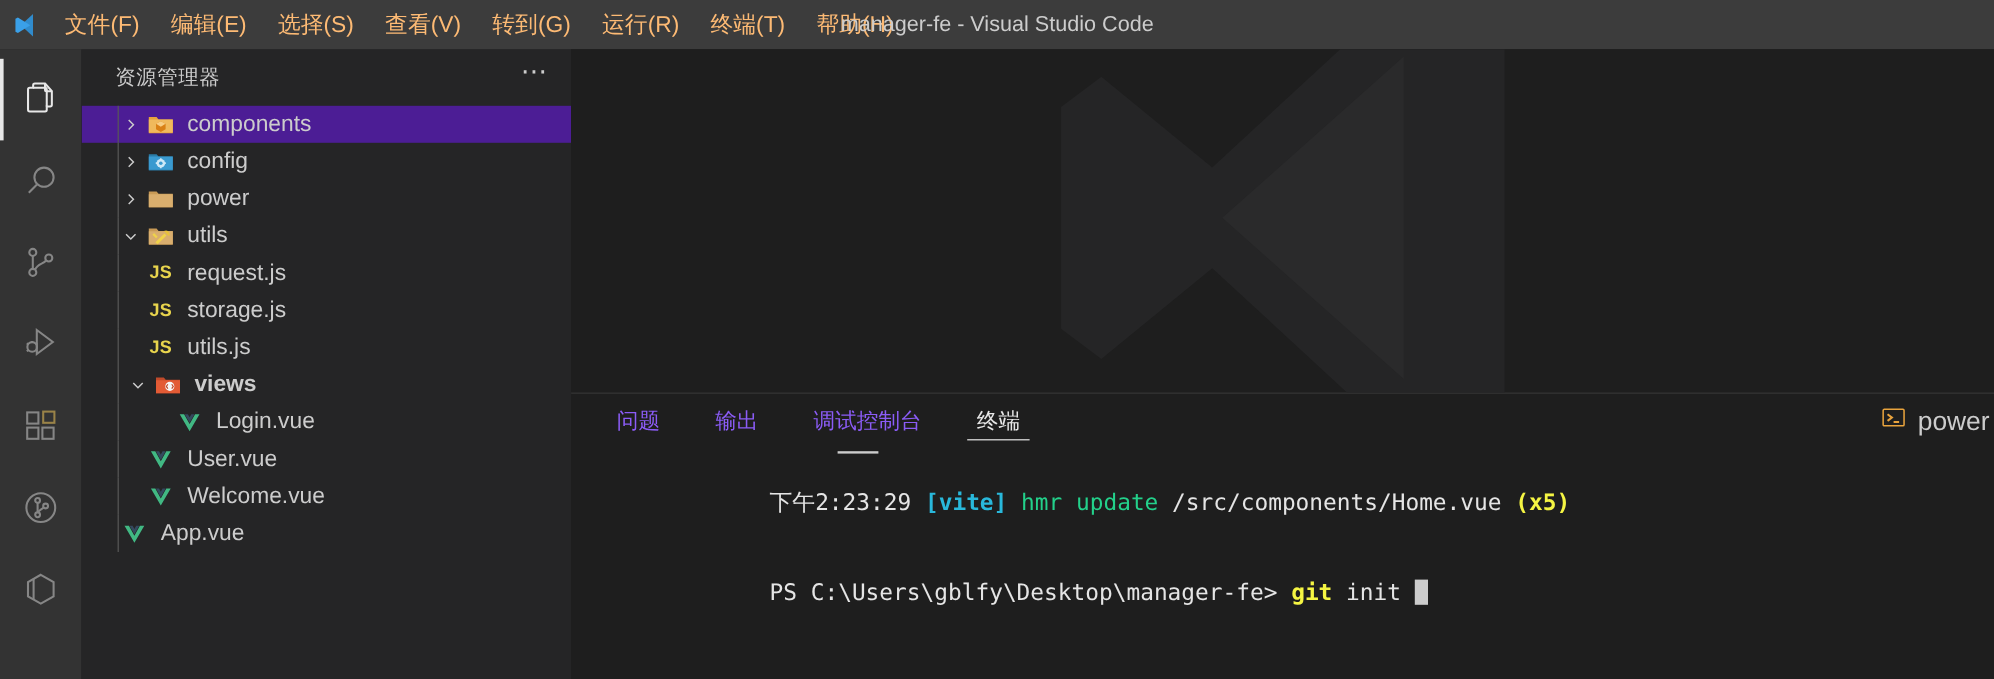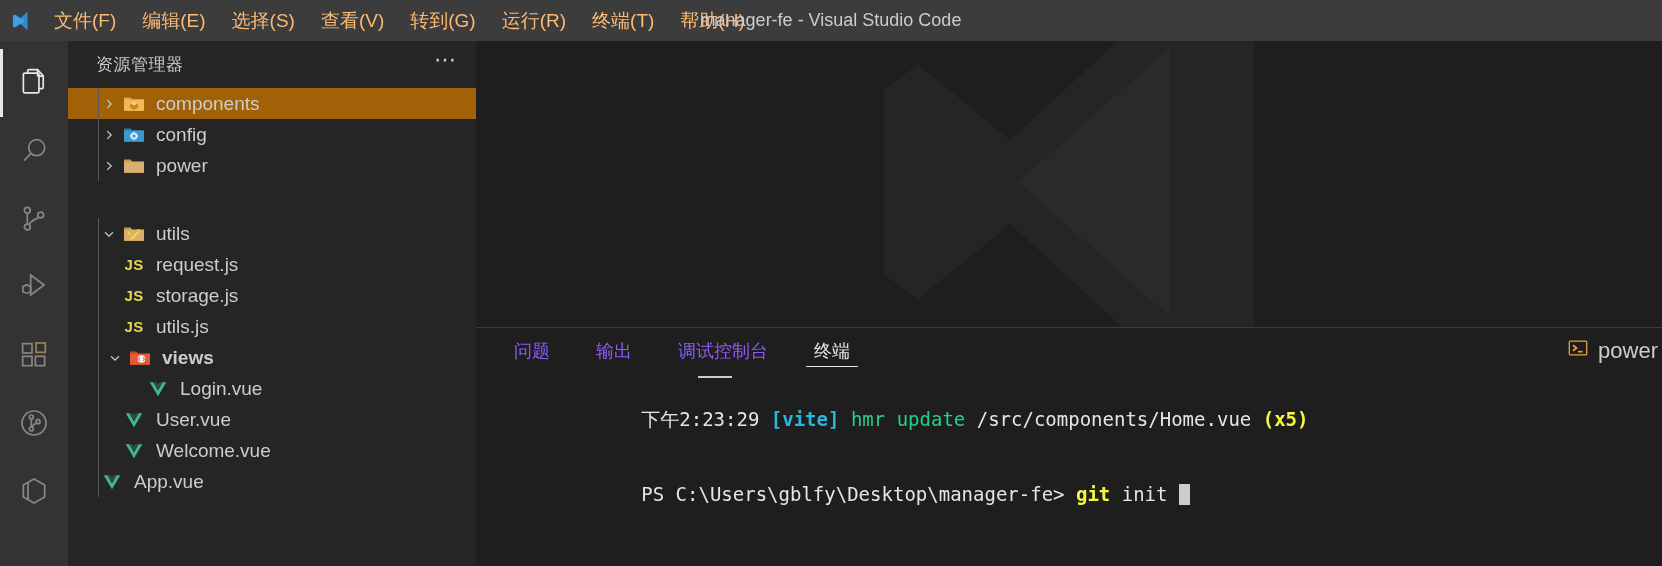--- a/index.html
+++ b/index.html
@@ -88,21 +88,21 @@
     height: 32px; display: flex; align-items: center;
     padding-left: 12px; cursor: pointer;
     color: #cccccc; font-weight: bold; font-size: 16px;
     letter-spacing: 0.4px;
   }
   .tree-row {
     height: 31px; display: flex; align-items: center;
     cursor: pointer; position: relative;
     color: #cccccc; font-size: 19px;
   }
-  .tree-row.selected { background: #a16207; }
+  .tree-row.selected { background: #4c1d95; }
   .tree-row.selected::after {
     content: ""; position: absolute; left: 0; top: 0; bottom: 0;
     width: 0; 
   }
   .guide {
     position: absolute; left: 30px; top: 0; bottom: 0;
     width: 1px; background: #585858;
   }
   .twisty {
     width: 22px; flex: 0 0 22px;
@@ -362,21 +362,21 @@
           <span class="ficon">
             <svg width="24" height="24" viewBox="0 0 24 24">
               <path d="M2 5.5 h6.5 l1.6 2 H22 v11.5 H2 Z" fill="#c89a56"></path>
               <path d="M2 7.8 h20 v10.7 H2 Z" fill="#d9ae6e"></path>
             </svg>
           </span>
           <span class="label">power</span>
         </div>
 
 
-        <div class="tree-row" style="padding-left:30px;margin-top:37px;">
+        <div class="tree-row" style="padding-left:30px;">
           <span class="guide"></span>
           <span class="twisty">
             <svg width="14" height="14" viewBox="0 0 16 16" fill="none" stroke="#cccccc" stroke-width="1.4">
               <path d="M3.5 6 L8 10.5 L12.5 6"></path>
             </svg>
           </span>
           <span class="ficon">
             <svg width="24" height="24" viewBox="0 0 24 24">
               <path d="M2 5.5 h6.5 l1.6 2 H22 v11.5 H2 Z" fill="#c89a56"></path>
               <path d="M2 7.8 h20 v10.7 H2 Z" fill="#d9ae6e"></path>

